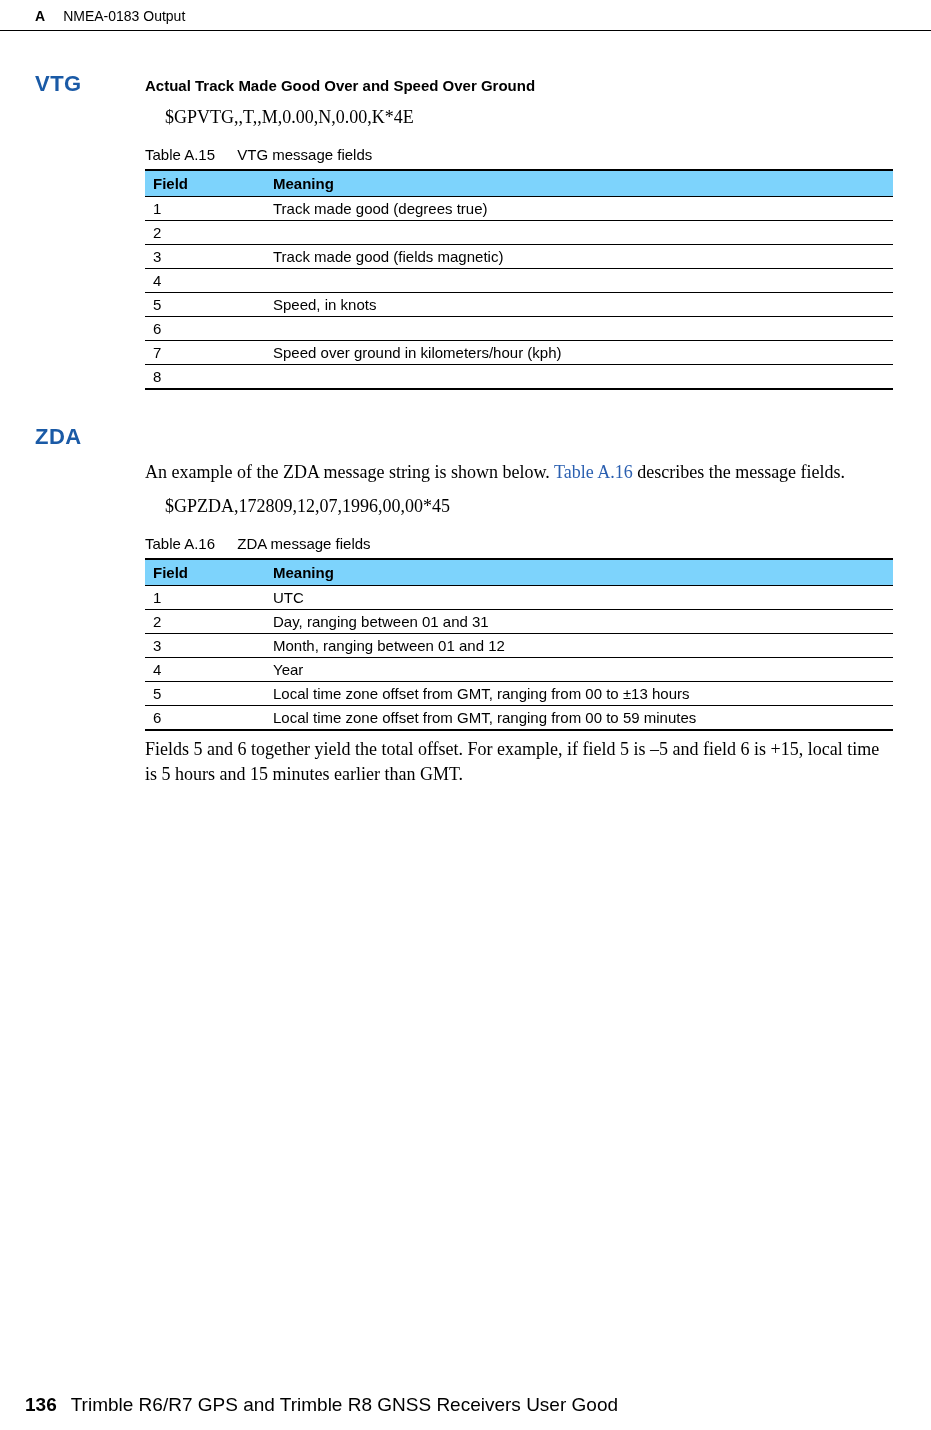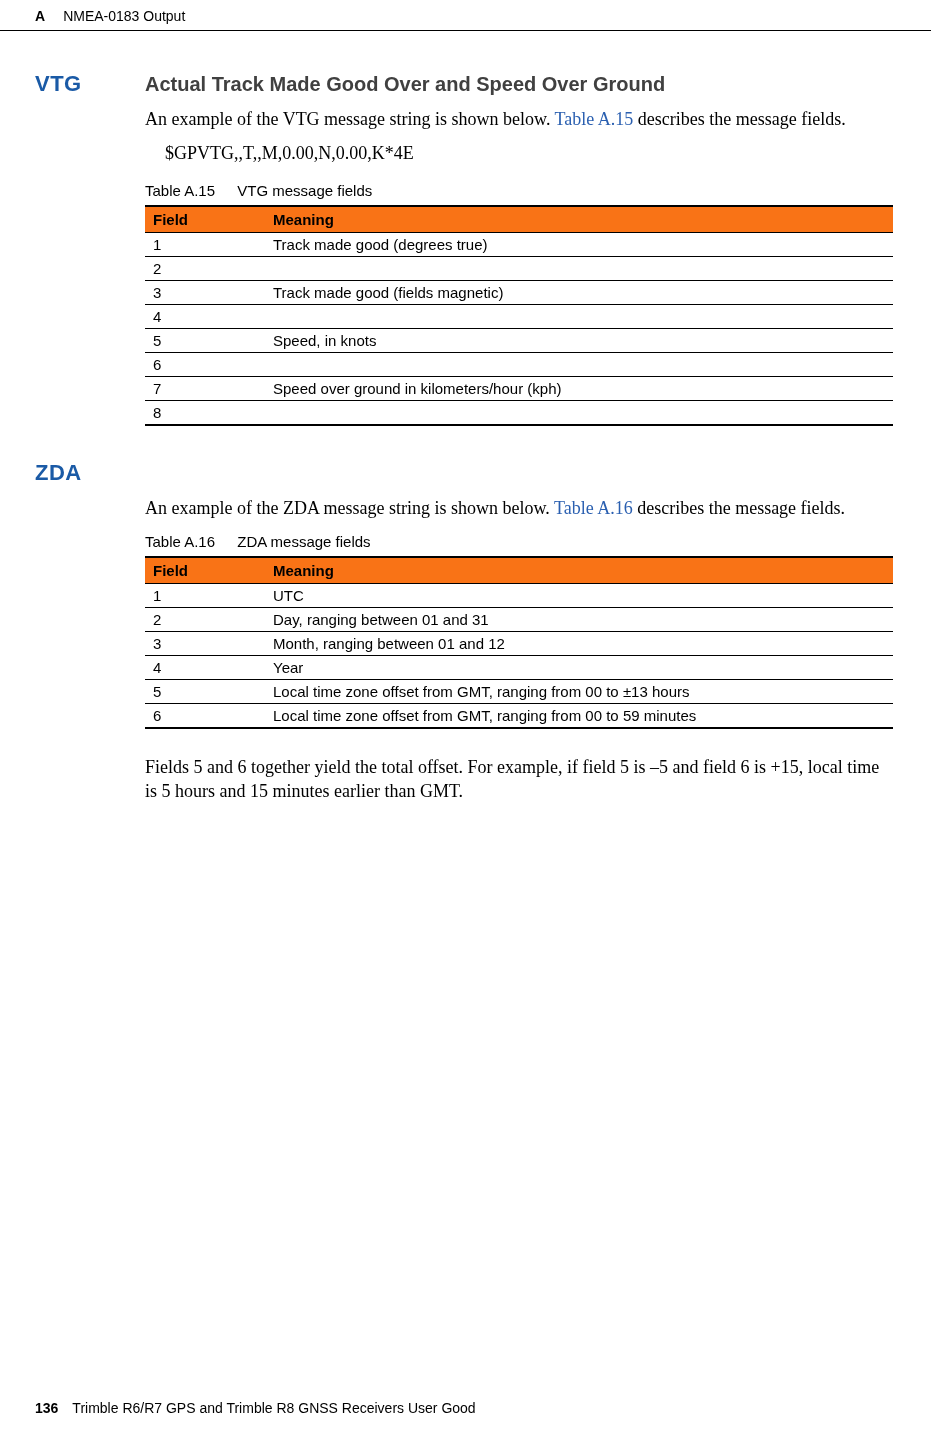--- a/index.html
+++ b/index.html
@@ -4,54 +4,51 @@
   <style>
     * { margin: 0; padding: 0; box-sizing: border-box; }
     body { font-family: Georgia, 'Times New Roman', serif; color: #000; background: #fff; width: 931px; height: 1430px; position: relative; }
     .page-header { display: flex; align-items: baseline; padding: 8px 0 6px 35px; border-bottom: 1px solid #000; font-family: Arial, Helvetica, sans-serif; font-size: 14px; }
     .appendix-letter { font-weight: bold; margin-right: 18px; }
     .appendix-title { font-weight: normal; }
     .content { padding: 40px 38px 0 35px; }
     .section { margin-bottom: 34px; }
     .section-row { display: flex; align-items: baseline; margin-bottom: 10px; }
     .sidebar-tag { width: 110px; flex-shrink: 0; color: #1a5aa6; font-family: Arial, Helvetica, sans-serif; font-weight: bold; font-size: 22px; letter-spacing: 0.5px; }
-    .section-title { color: #404040; font-family: Arial, Helvetica, sans-serif; font-weight: bold; font-size: 20px; }
+    .section-title { color: #000000; font-family: Arial, Helvetica, sans-serif; font-weight: bold; font-size: 15px; }
     .body-block { margin-left: 110px; }
     .body-text { font-size: 18px; line-height: 1.35; margin-bottom: 12px; }
     a.ref { color: #2a5fb0; text-decoration: none; }
     .code-indent { margin-left: 20px; font-size: 18px; margin-bottom: 18px; }
     .table-caption { font-family: Arial, Helvetica, sans-serif; font-size: 15px; margin-bottom: 6px; margin-top: 6px; }
     .table-caption .label { margin-right: 18px; }
     table.fields { width: 100%; border-collapse: collapse; font-family: Arial, Helvetica, sans-serif; font-size: 15px; border-top: 2px solid #000; border-bottom: 2px solid #000; }
-    table.fields thead th { background: #f97316; text-align: left; font-weight: bold; padding: 4px 8px; border-bottom: 1px solid #000; }
+    table.fields thead th { background: #7dd3fc; text-align: left; font-weight: bold; padding: 4px 8px; border-bottom: 1px solid #000; }
     table.fields thead th:first-child { width: 120px; }
     table.fields tbody td { padding: 3px 8px; border-bottom: 1px solid #000; }
     table.fields tbody tr:last-child td { border-bottom: none; }
-    .footer { position: absolute; bottom: 14px; left: 35px; font-family: Arial, Helvetica, sans-serif; font-size: 14px; display: flex; align-items: baseline; }
+    .footer { position: absolute; bottom: 14px; left: 25px; font-family: Arial, Helvetica, sans-serif; font-size: 19px; display: flex; align-items: baseline; }
     .page-num { font-weight: bold; margin-right: 14px; }
   </style>
 </head>
 <body>
 
 <div class="page-header">
   <span class="appendix-letter">A</span>
   <span class="appendix-title">NMEA-0183 Output</span>
 </div>
 
 <div class="content">
 
   <div class="section">
     <div class="section-row">
       <div class="sidebar-tag">VTG</div>
       <div class="section-title">Actual Track Made Good Over and Speed Over Ground</div>
     </div>
     <div class="body-block">
-      <p class="body-text">
-        <span>An example of the VTG message string is shown below. </span><a href="#" class="ref">Table A.15</a><span> describes the message fields.</span>
-      </p>
       <p class="code-indent">$GPVTG,,T,,M,0.00,N,0.00,K*4E</p>
       <p class="table-caption">
         <span class="label">Table A.15</span>
         <span>VTG message fields</span>
       </p>
       <table class="fields">
         <thead>
           <tr>
             <th>Field</th>
             <th>Meaning</th>
@@ -96,20 +93,21 @@
   </div>
 
   <div class="section">
     <div class="section-row">
       <div class="sidebar-tag">ZDA</div>
     </div>
     <div class="body-block">
       <p class="body-text">
         <span>An example of the ZDA message string is shown below. </span><a href="#" class="ref">Table A.16</a><span> describes the message fields.</span>
       </p>
+      <p class="code-indent">$GPZDA,172809,12,07,1996,00,00*45</p>
       <p class="table-caption">
         <span class="label">Table A.16</span>
         <span>ZDA message fields</span>
       </p>
       <table class="fields">
         <thead>
           <tr>
             <th>Field</th>
             <th>Meaning</th>
           </tr>
@@ -134,21 +132,21 @@
             <tr>
               <td>5</td>
               <td>Local time zone offset from GMT, ranging from 00 to ±13 hours</td>
             </tr>
             <tr>
               <td>6</td>
               <td>Local time zone offset from GMT, ranging from 00 to 59 minutes</td>
             </tr>
           </tbody>
       </table>
-      <p class="body-text" style="margin-top:26px;">Fields 5 and 6 together yield the total offset. For example, if field 5 is –5 and field 6 is +15, local time is 5 hours and 15 minutes earlier than GMT.</p>
+      <p class="body-text" style="margin-top:6px;">Fields 5 and 6 together yield the total offset. For example, if field 5 is –5 and field 6 is +15, local time is 5 hours and 15 minutes earlier than GMT.</p>
     </div>
   </div>
 
 </div>
 
 <div class="footer">
   <span class="page-num">136</span>
   <span>Trimble R6/R7 GPS and Trimble R8 GNSS Receivers User Good</span>
 </div>
 

